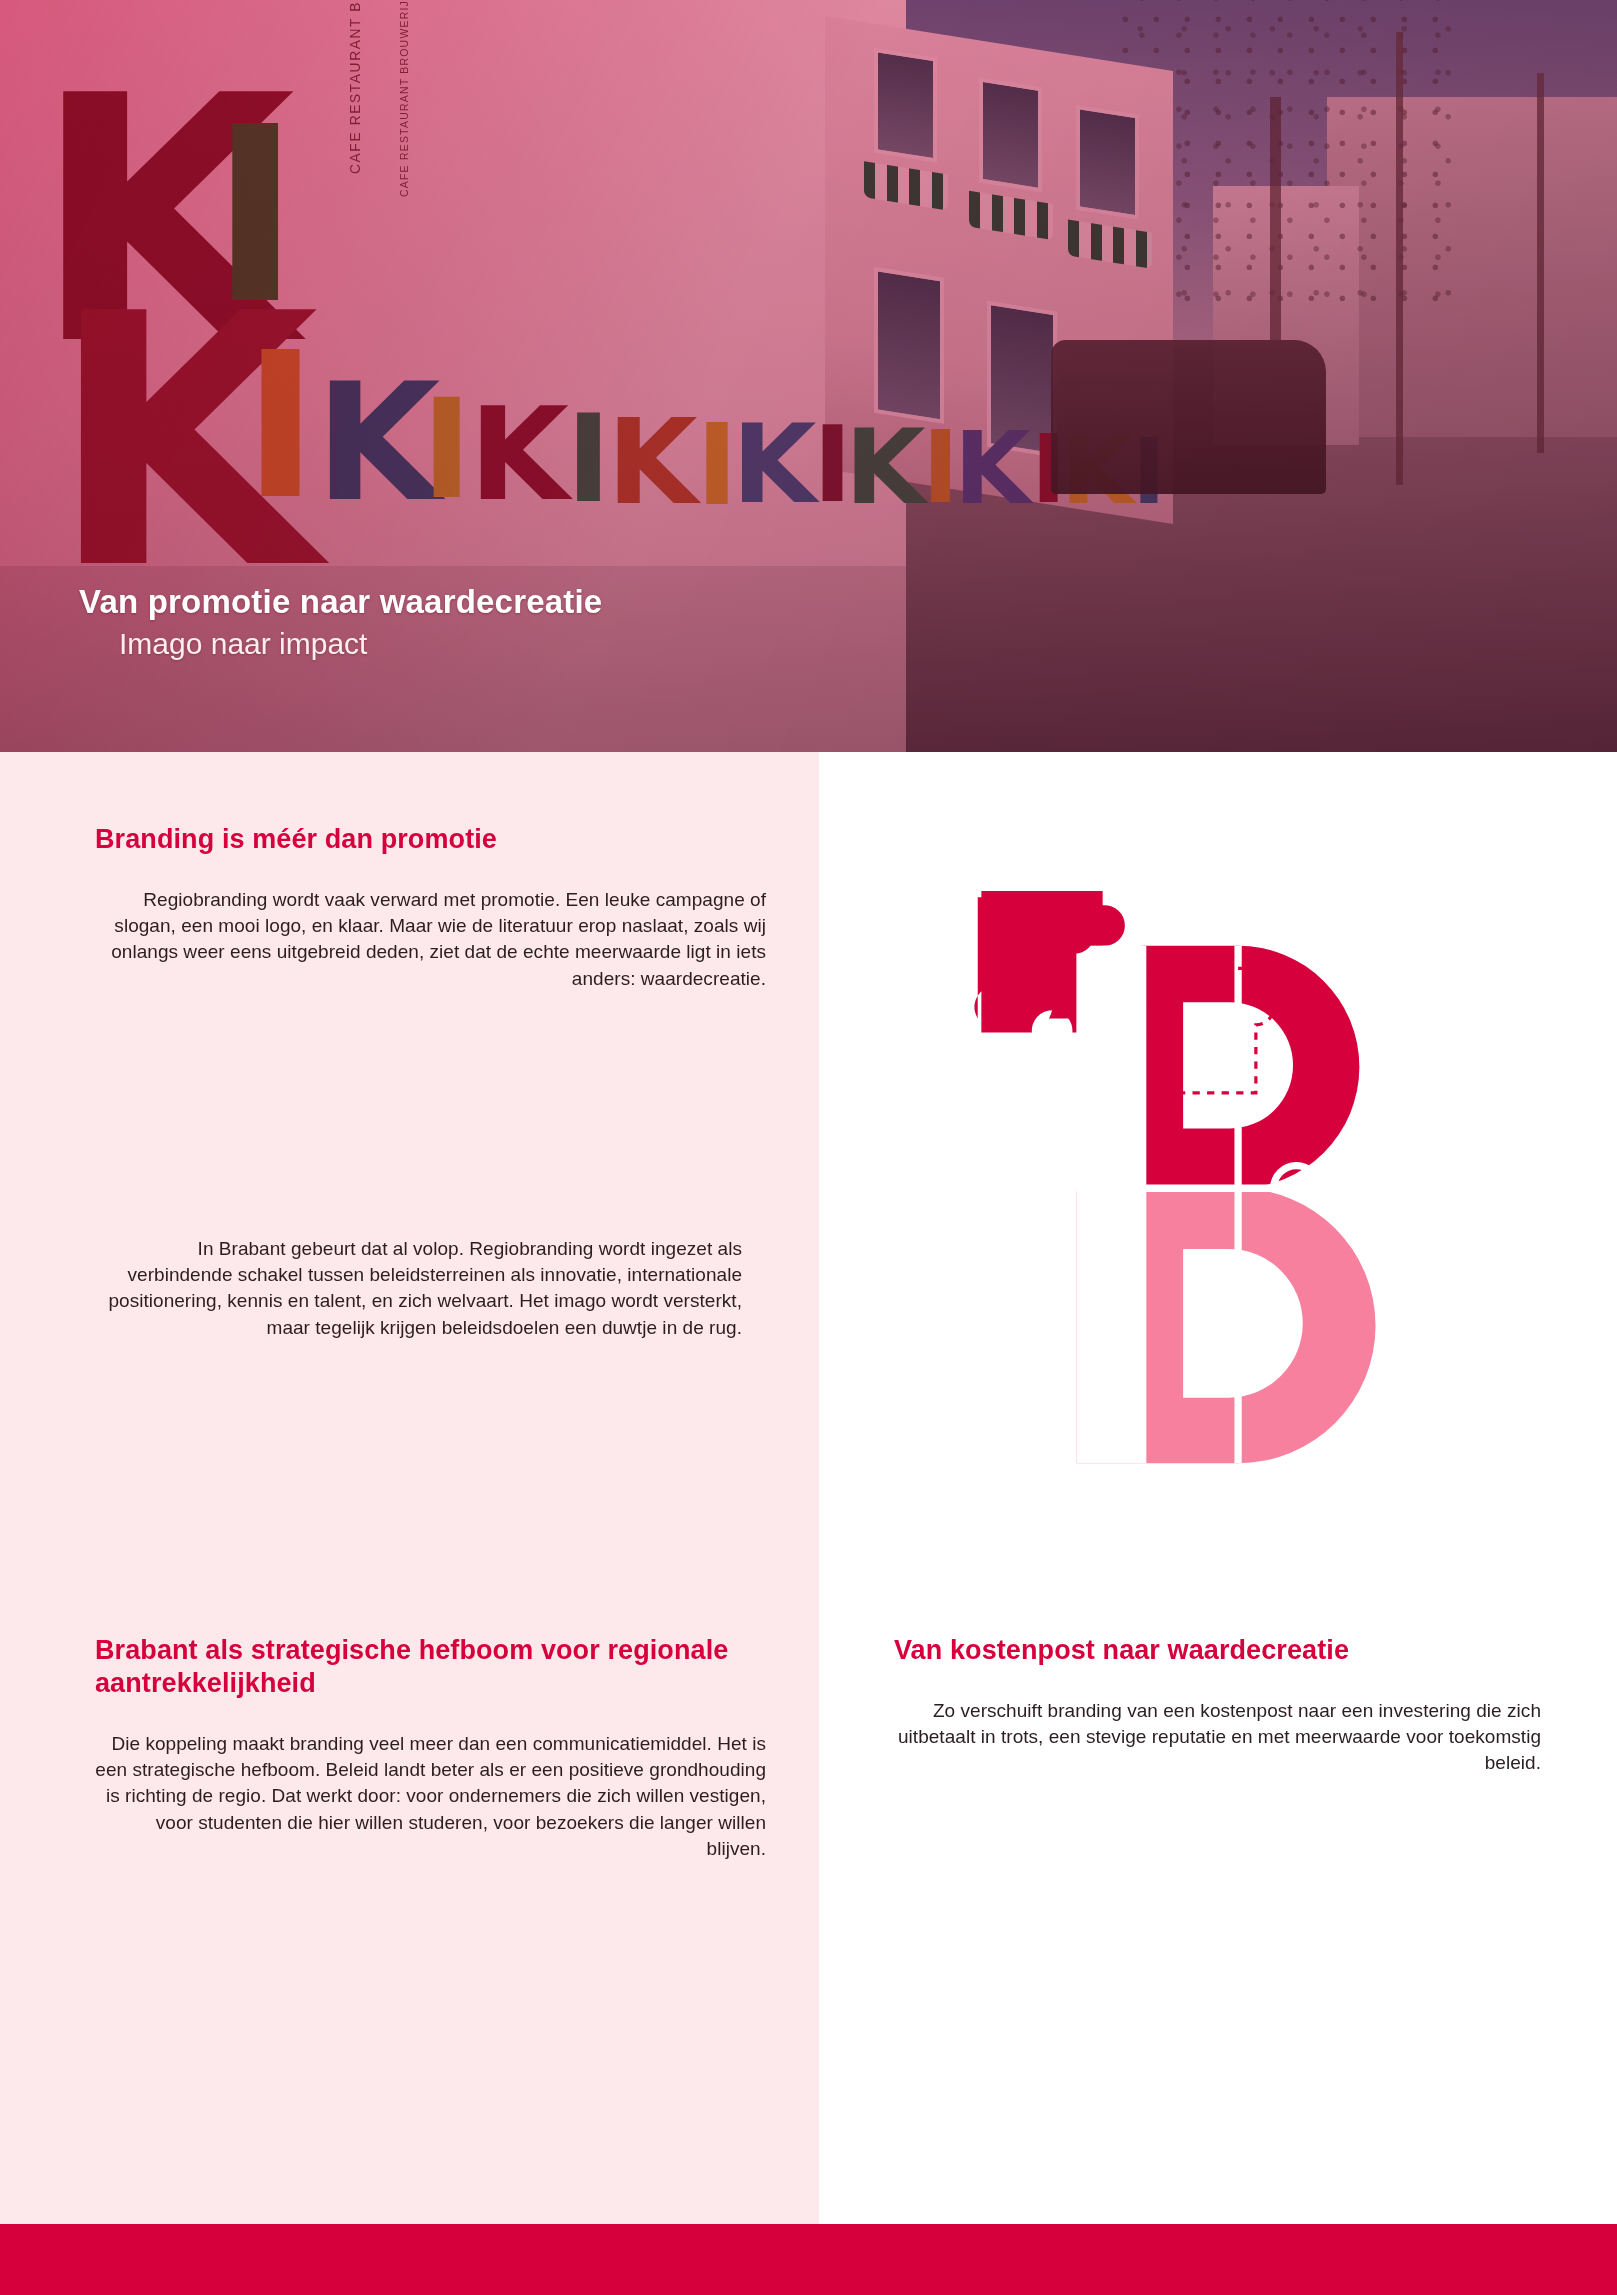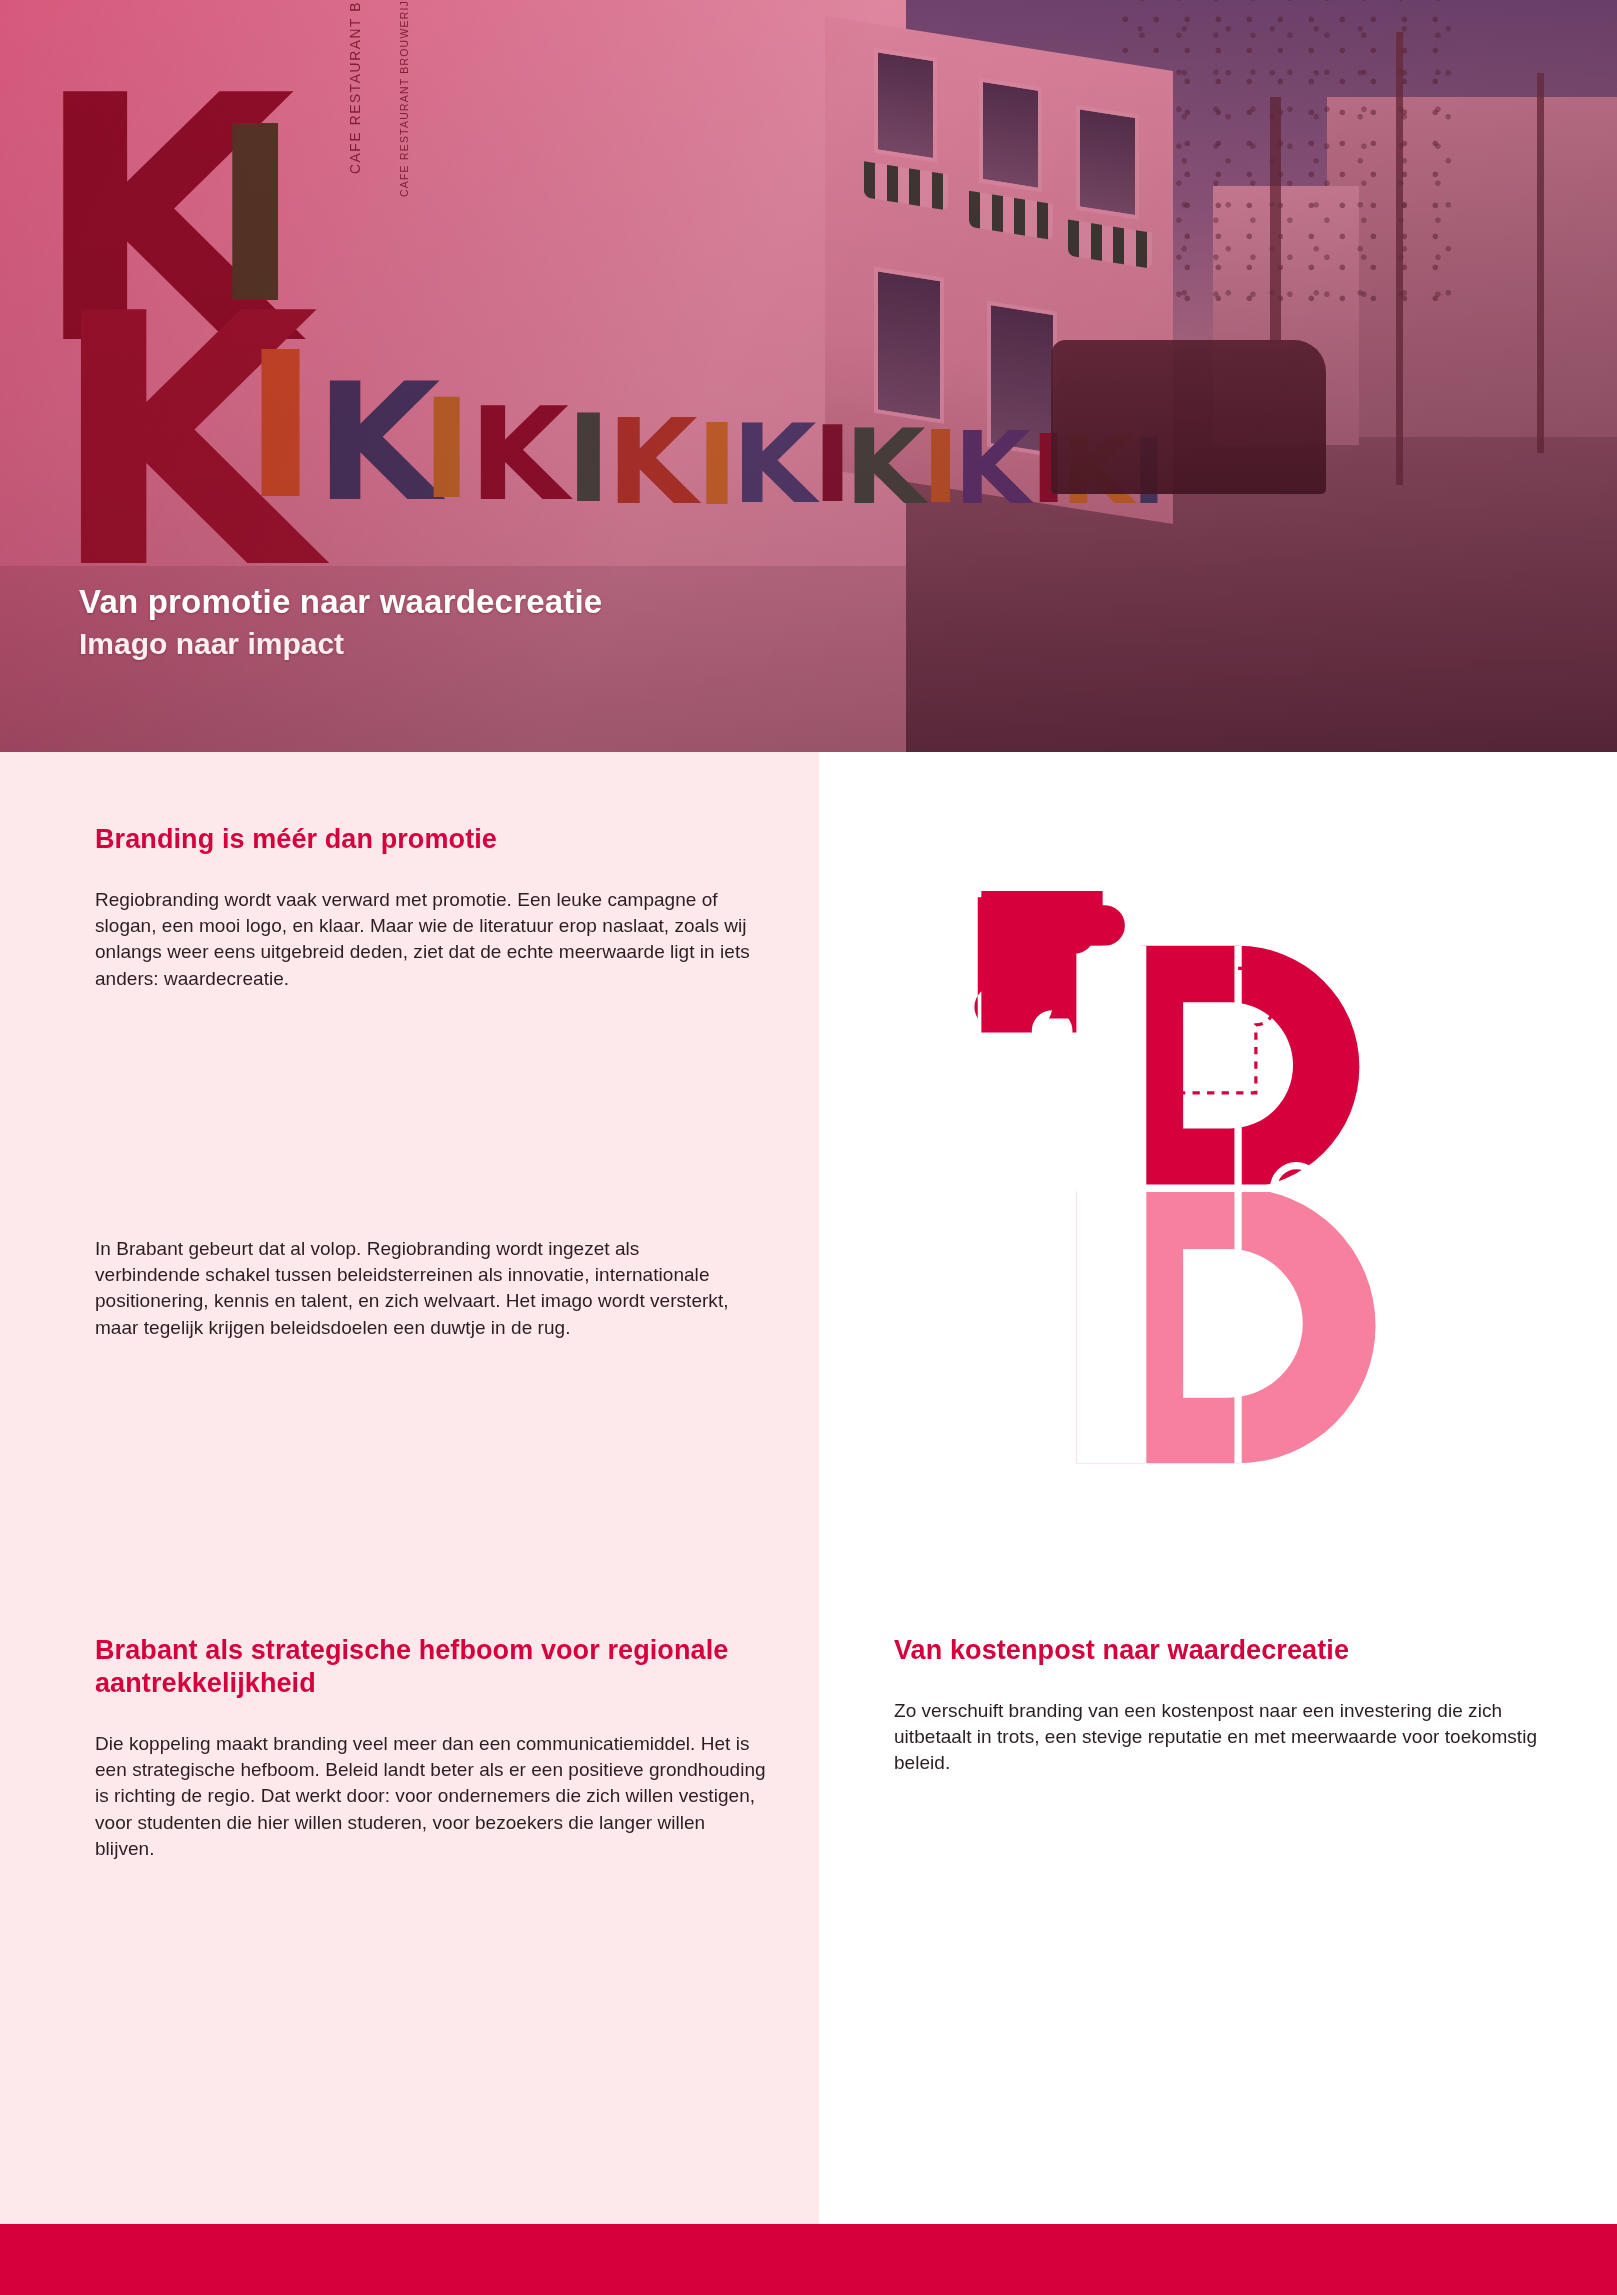--- a/index.html
+++ b/index.html
@@ -141,23 +141,24 @@
   }
   .hero-title {
     font-size: 33px;
     font-weight: 700;
     letter-spacing: 0.2px;
     text-shadow: 0 0.8px 2.4px rgba(80,0,25,.35);
   }
   .hero-sub {
     margin-top: 6.5px;
     font-size: 30px;
-    font-weight: 700;
+    font-weight: 400;
     color: #fdeef1;
     text-shadow: 0 0.8px 2.4px rgba(80,0,25,.3);
+    margin-left: 40px;
   }
 
   
   .body-area {
     position: relative;
     width: 1618px;
     height: 1472px;
     background: #ffffff;
     padding-left: 8px;
   }
@@ -187,20 +188,21 @@
     font-weight: 700;
     line-height: 1.22;
     letter-spacing: 0.1px;
   }
   p.body {
     color: #2b1d20;
     font-size: 19px;
     line-height: 1.38;
     letter-spacing: 0.04px;
     max-width: 671px;
+    text-align: right;
   }
   .gap-sm { height: 21px; }
   .gap-md { height: 31px; }
 
   .block-1 { position: absolute; left: 0; top: 71px; width: 679px; }
   .block-2 { position: absolute; left: 0; top: 453px; width: 647px; }
   .block-3 { position: absolute; left: 0; top: 882px; width: 696px; }
   .block-4 { position: absolute; left: 0; top: 882px; width: 647px; }
 
   

